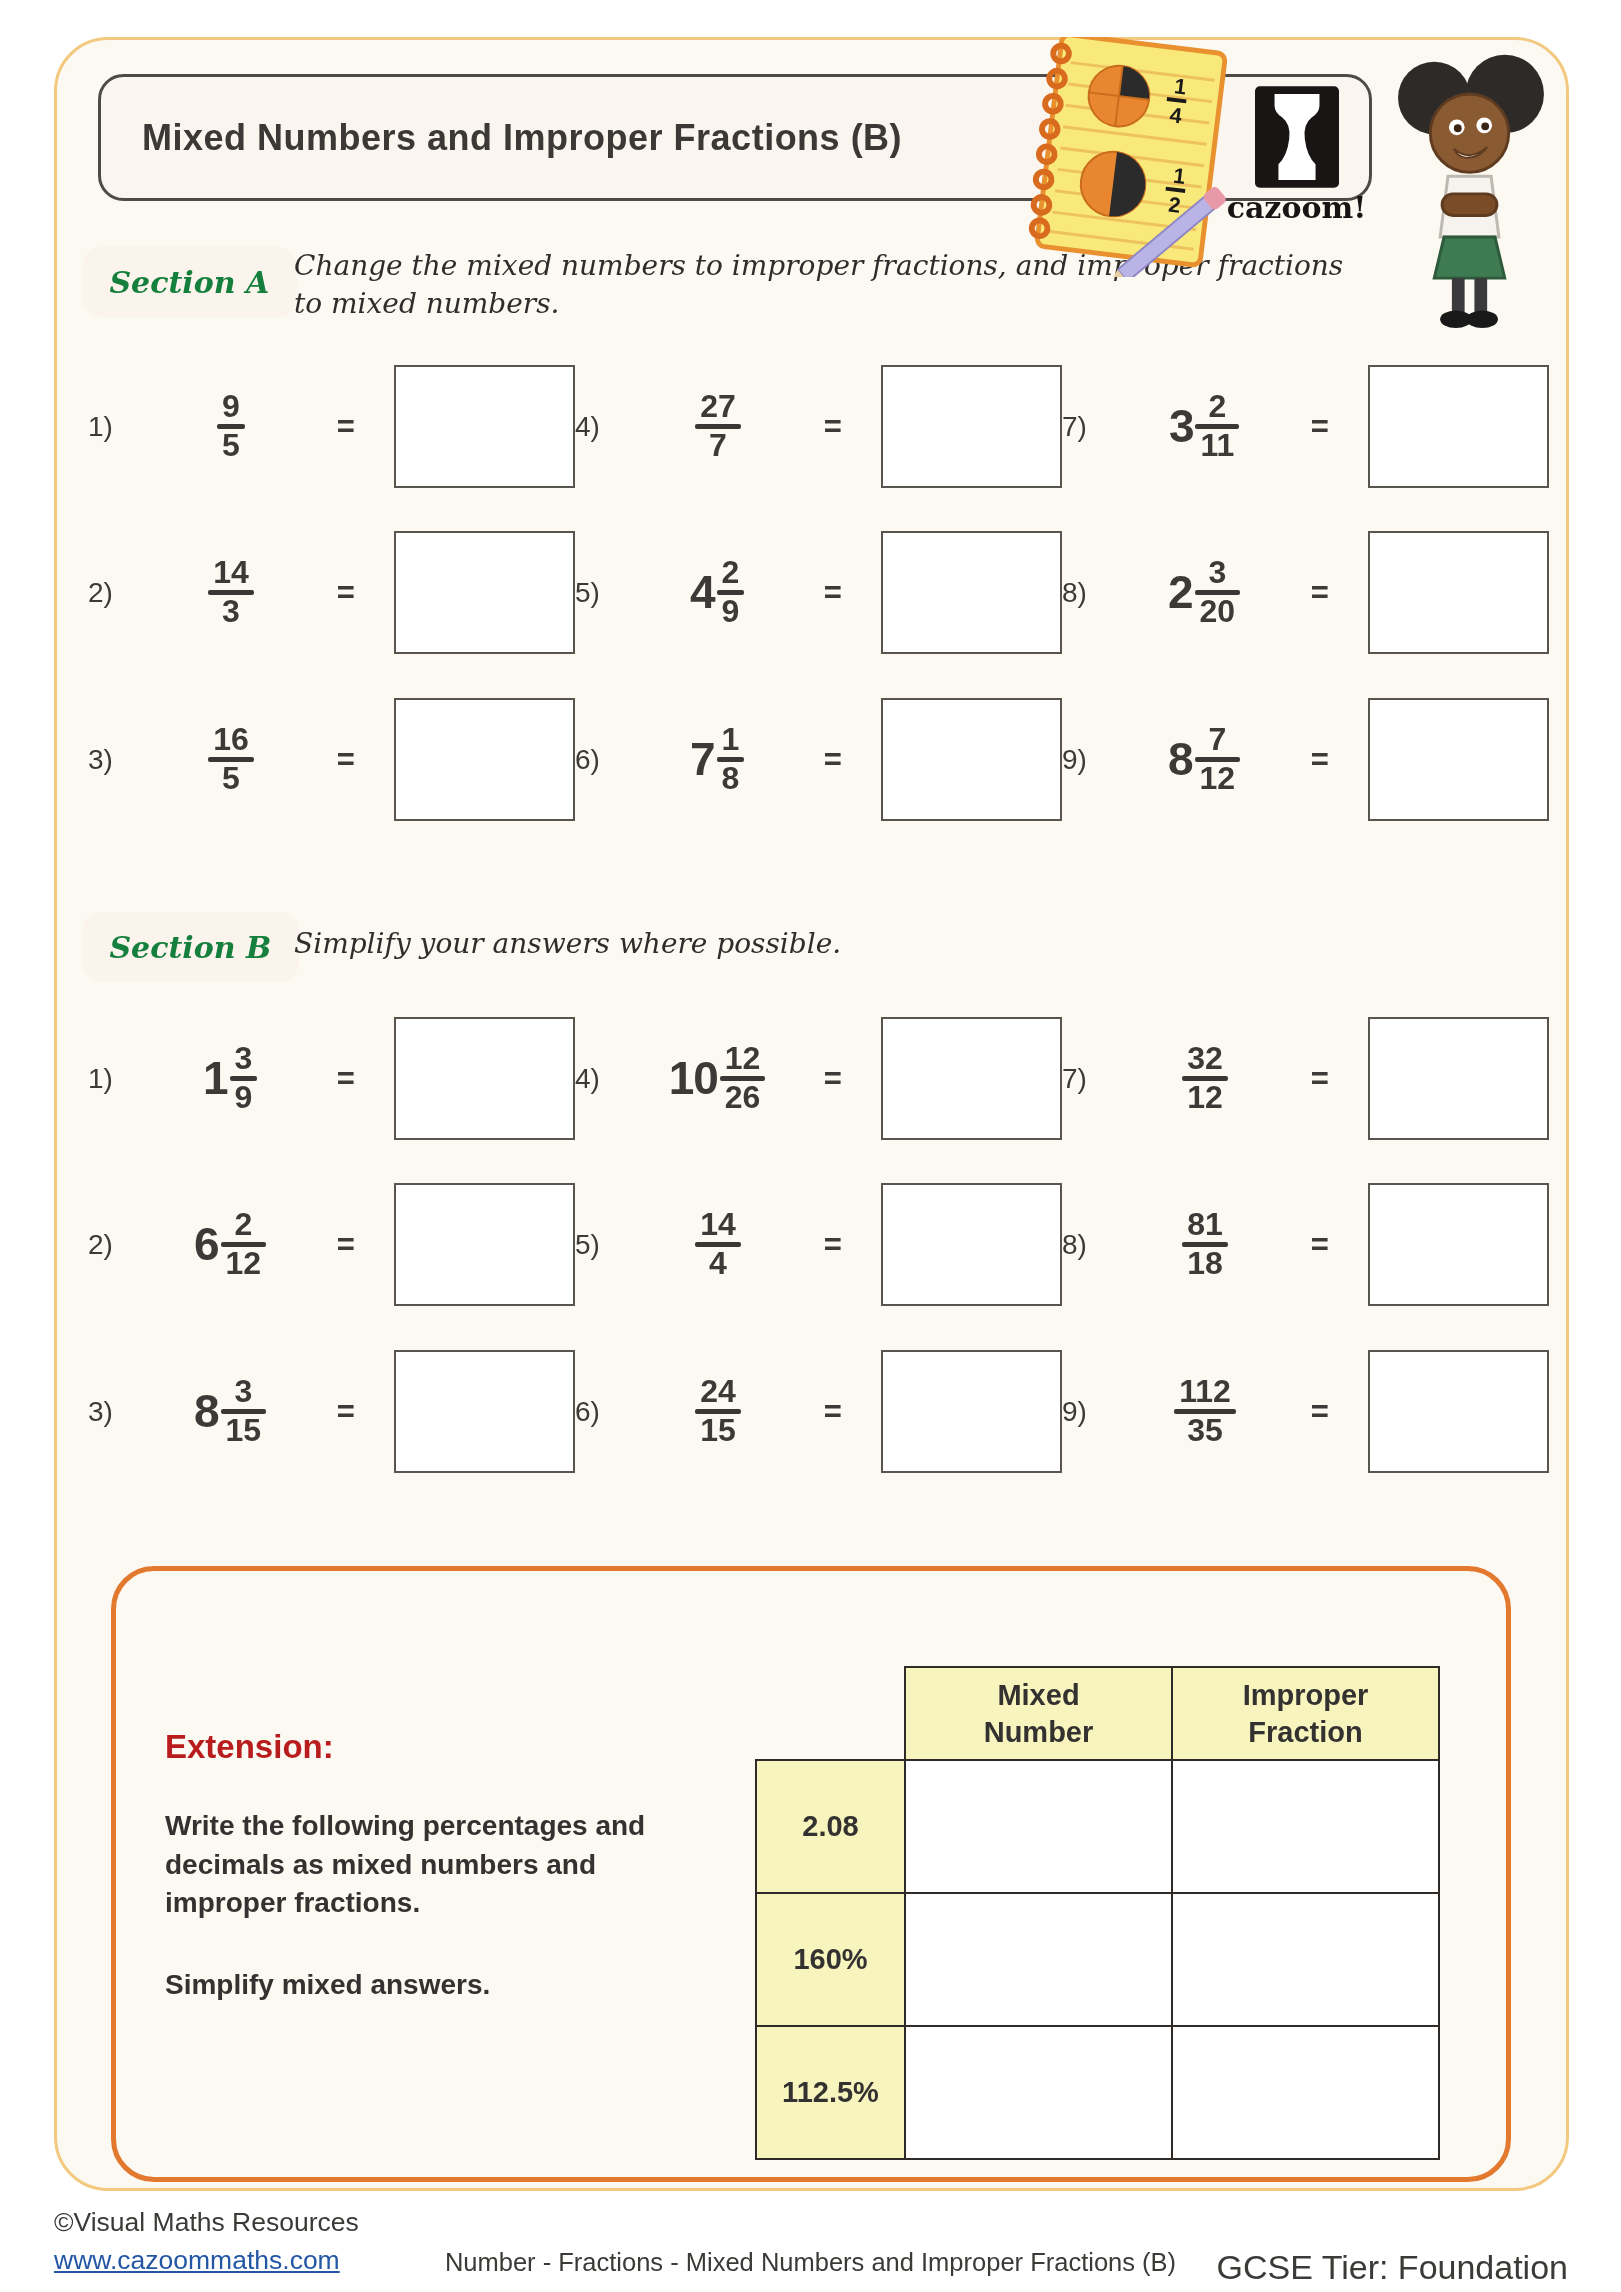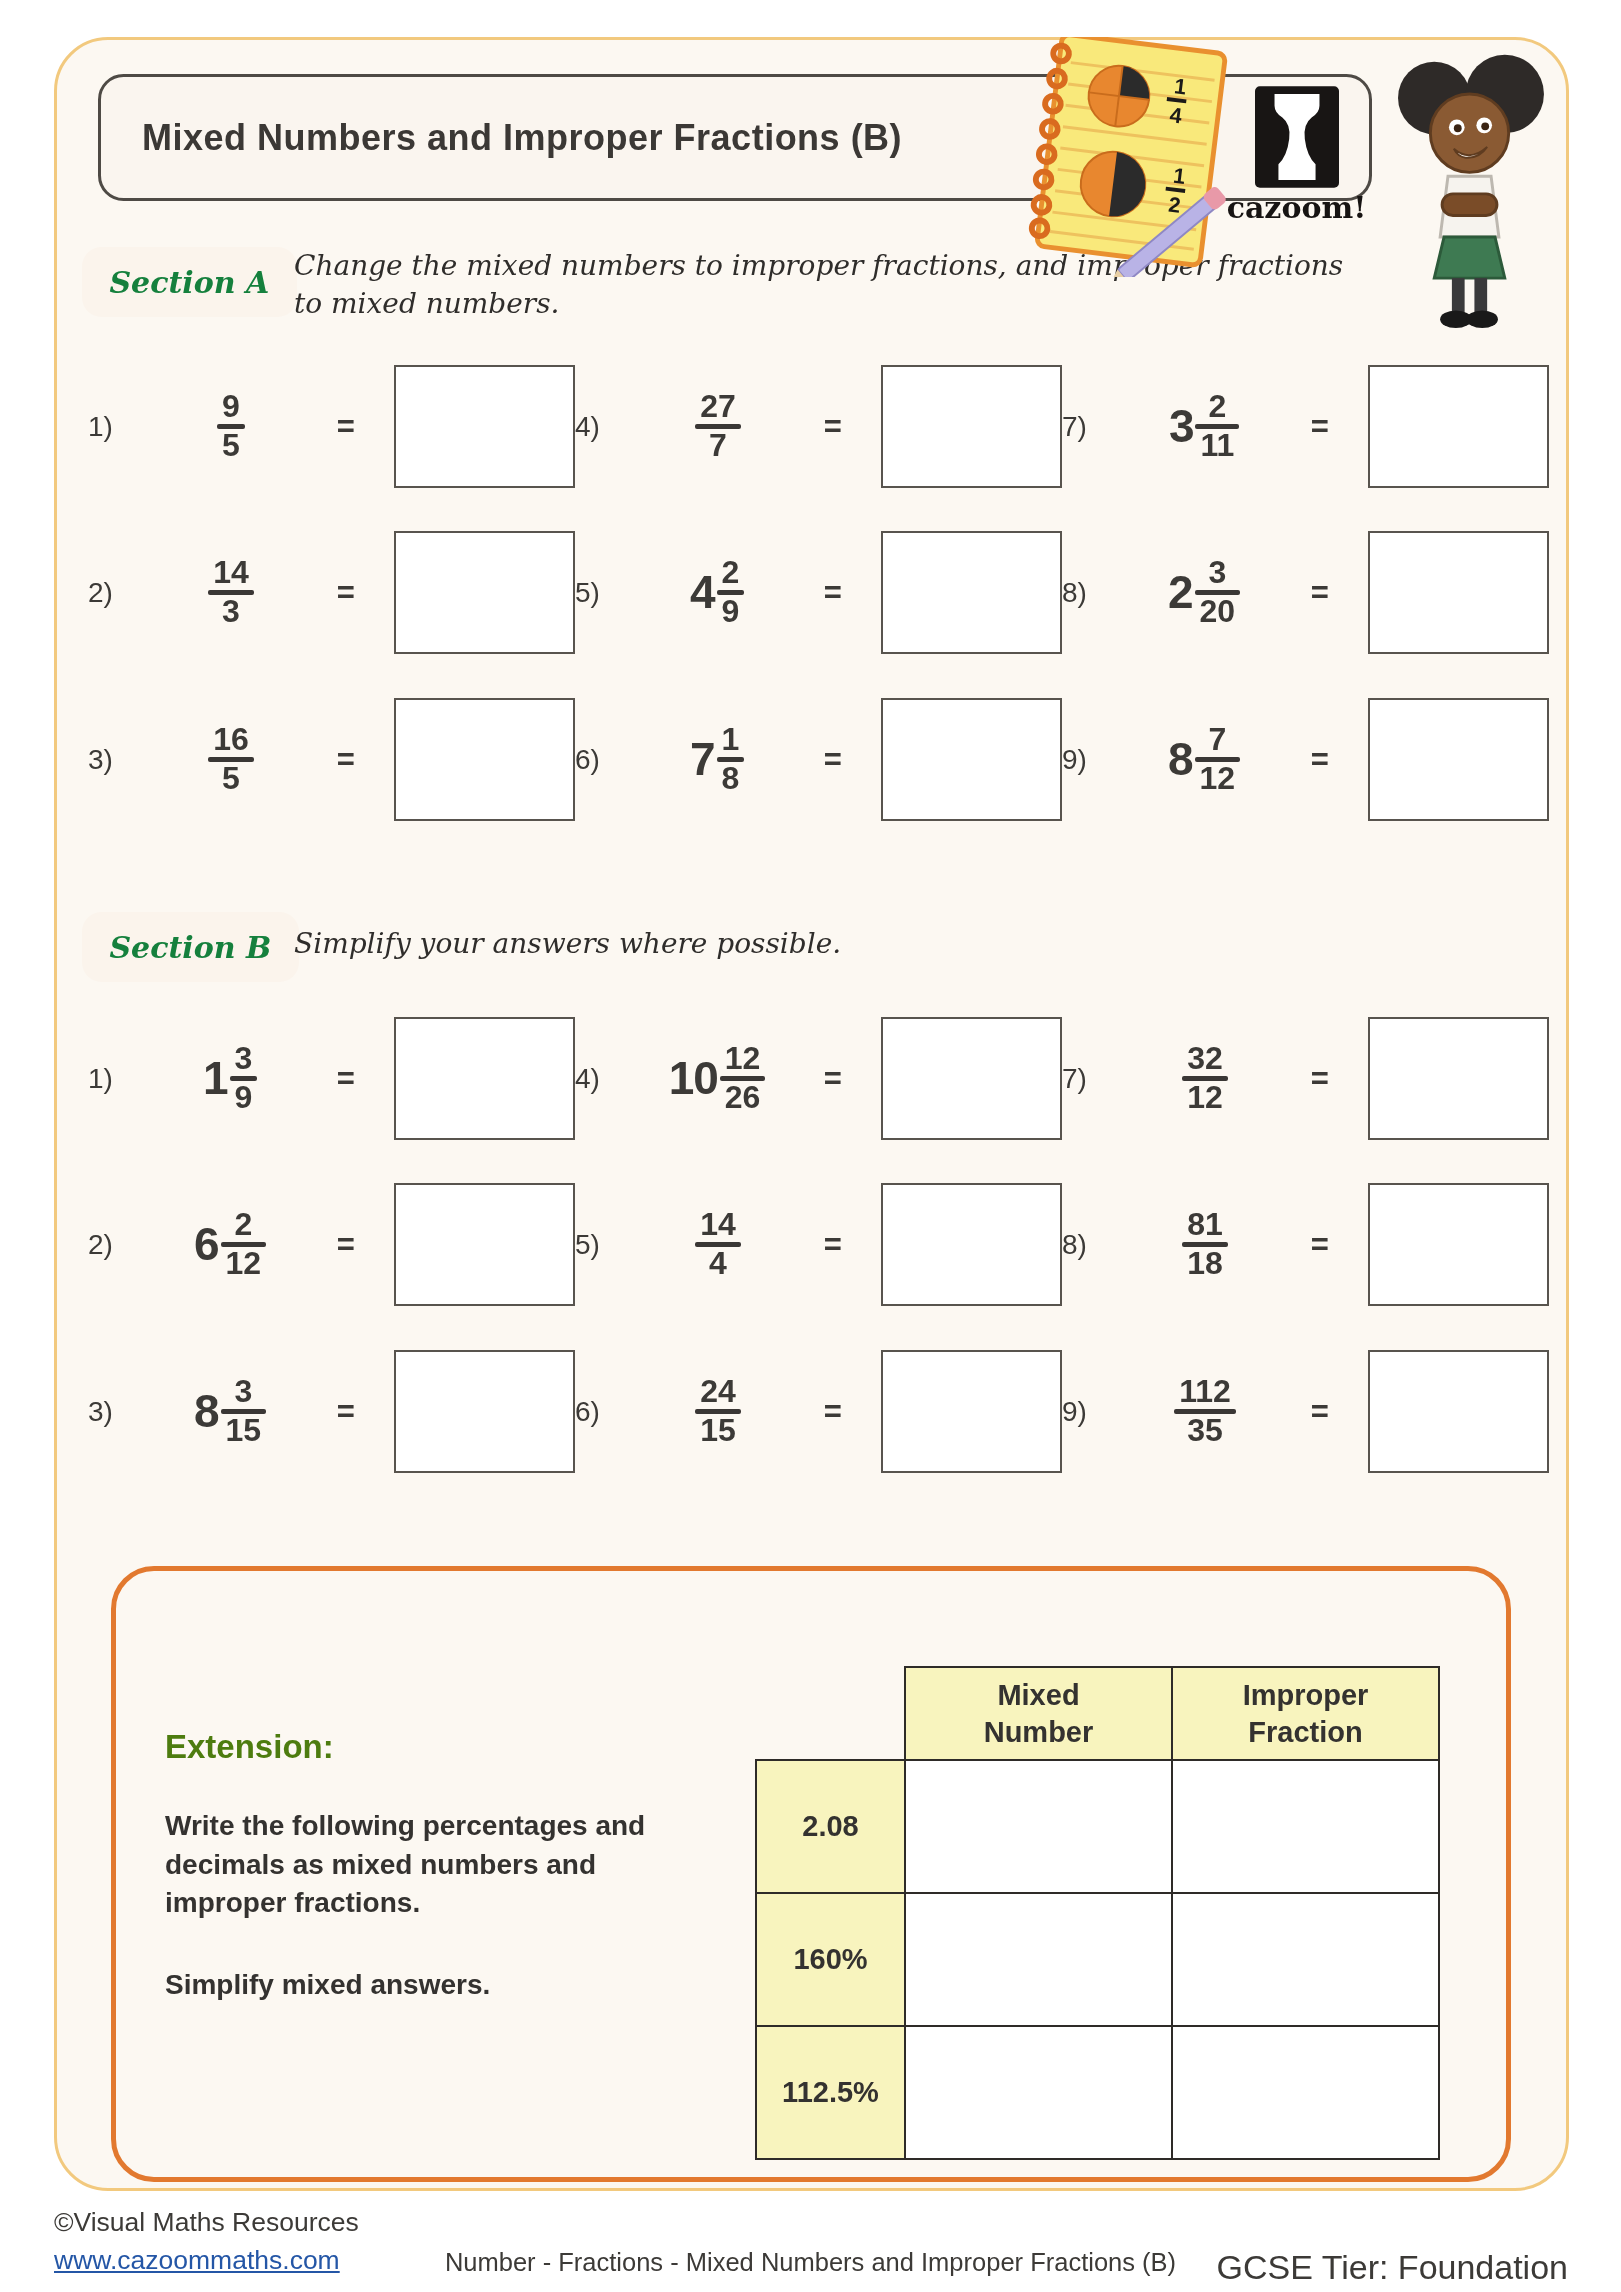--- a/index.html
+++ b/index.html
@@ -44,21 +44,21 @@
   .frac .fnum, .frac .fden { font-size:32px; font-weight:bold; line-height:1.05; padding:0 4.9px; }
   .frac .fbar { height:4.9px; background:#3a3735; align-self:stretch; border-radius:2px; }
   .eq { font-size:31px; font-weight:bold; margin:0 0 0 13.7px; flex:none; }
   .abox { width:181px; height:123px; border:2px solid #58544e; background:#ffffff;
     margin-left:39px; flex:none; }
 
   
   .ext-box { position:absolute; left:111px; top:1566px; width:1400px; height:616px;
     border:5.9px solid #e2792f; border-radius:43px; z-index:2; }
   .ext-text { position:absolute; left:49px; top:157px; width:549px; }
-  .ext-text h2 { font-size:33px; font-weight:bold; color:#4d7c0f; margin-bottom:41px; }
+  .ext-text h2 { font-size:33px; font-weight:bold; color:#b91c1c; margin-bottom:41px; }
   .ext-text p  { font-size:28px; font-weight:bold; color:#343230; line-height:1.38; margin-bottom:43px; }
   .ext-table { position:absolute; left:639px; top:47px; border-collapse:collapse;margin-top:48px; }
   .ext-table td, .ext-table th { border:2.9px solid #2e2b28; font-size:29px; font-weight:bold; color:#343230; }
   .ext-table .ghost { border:none; background:transparent; }
   .ext-table th { background:#f8f4be; }
   .ext-table .hcell { width:267px; height:93px; text-align:center; padding:5.9px 33px; line-height:1.25; }
   .ext-table .rlabel { width:149px; height:133px; text-align:center; }
   .ext-table .acell { background:#ffffff; }
 
   

